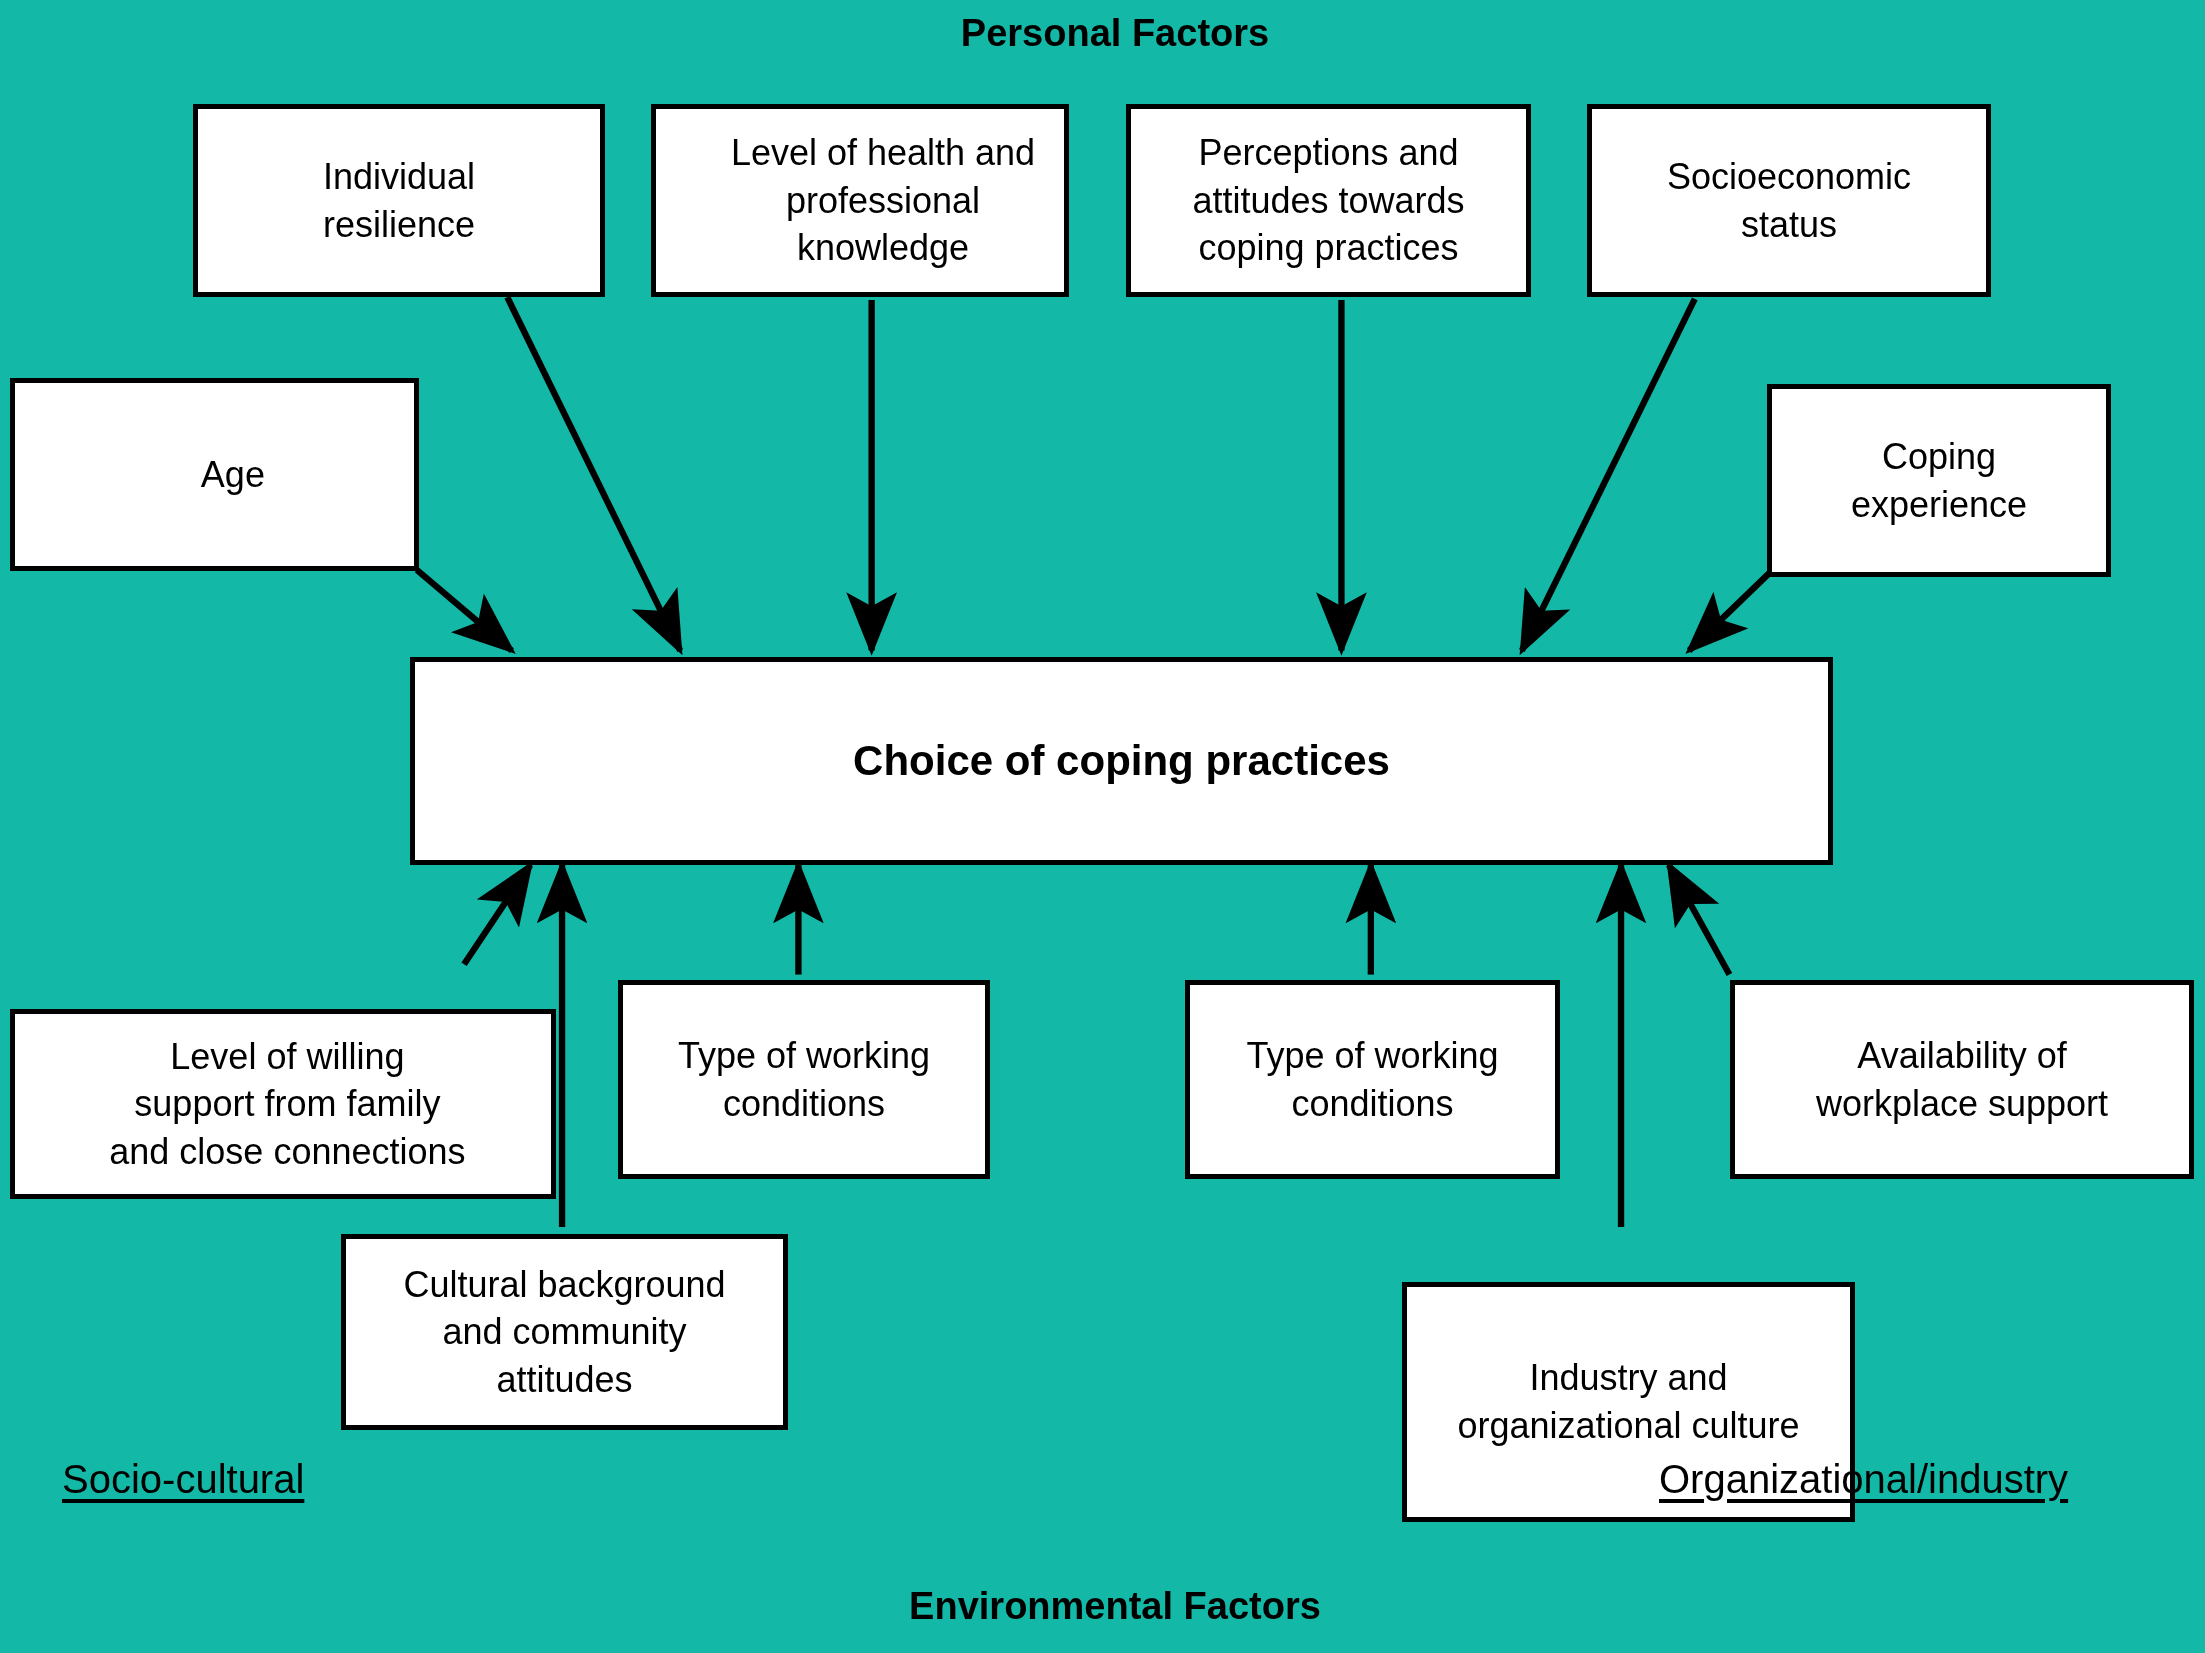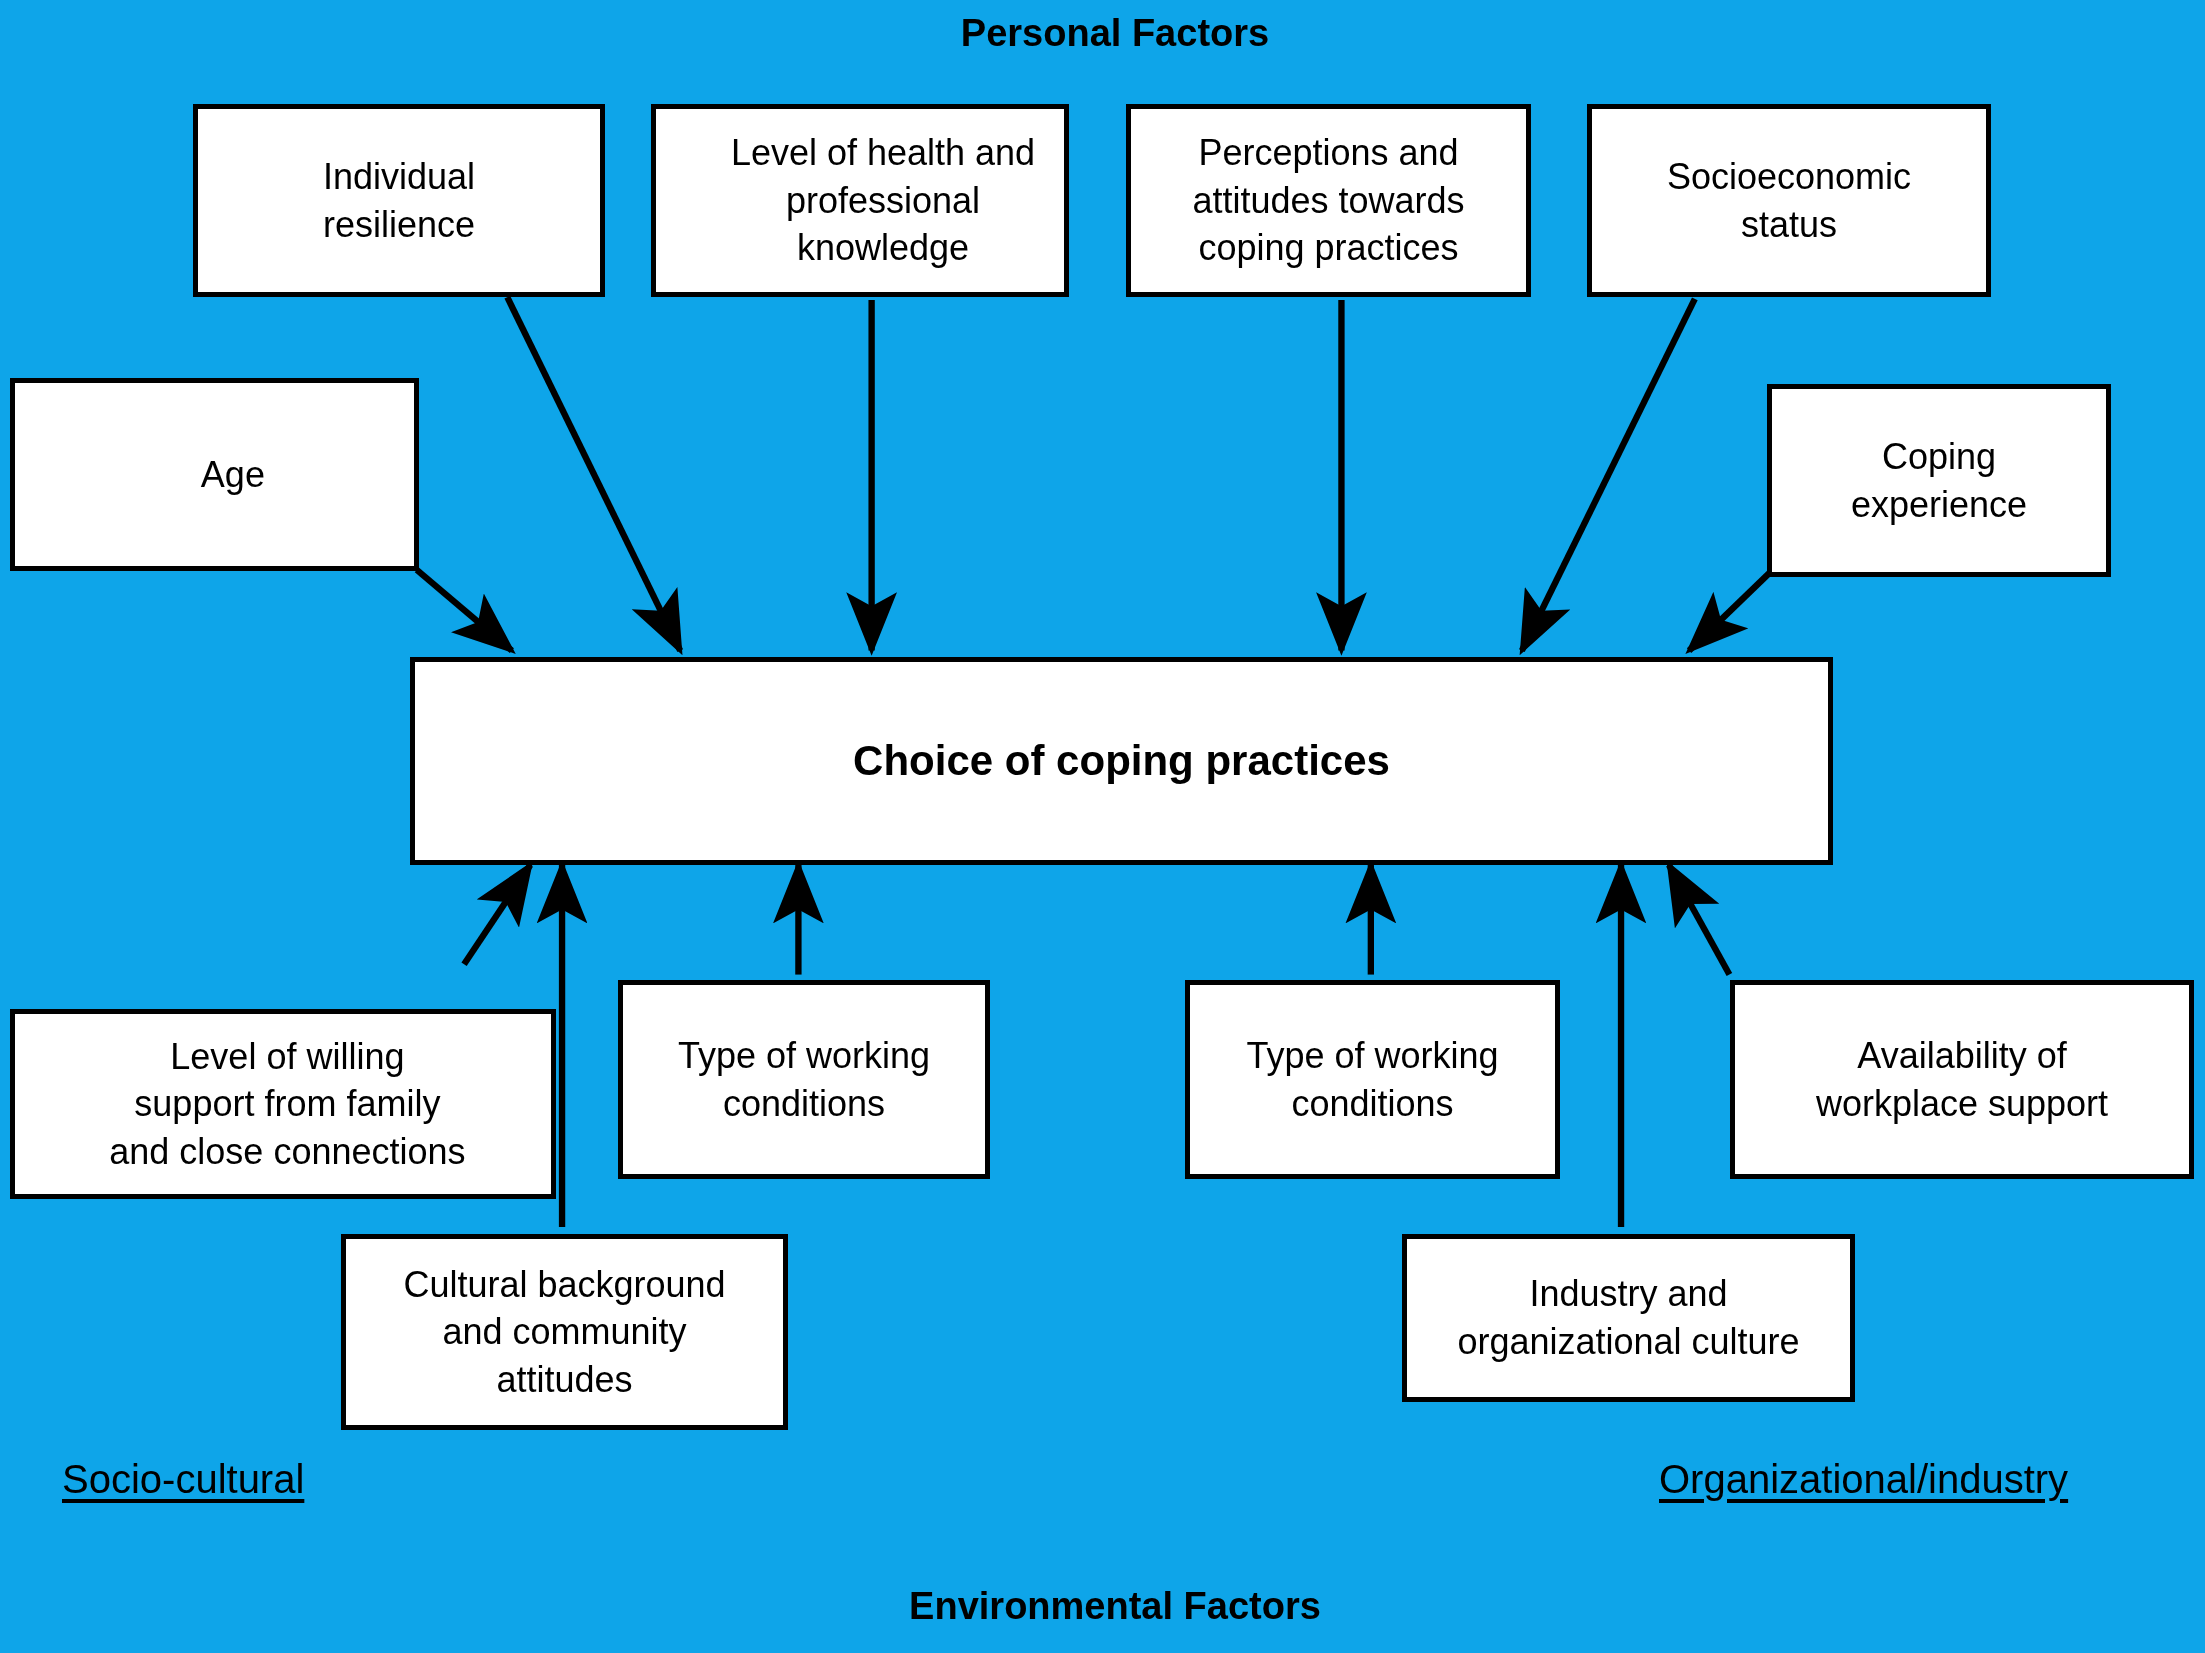--- a/index.html
+++ b/index.html
@@ -7,21 +7,21 @@
     padding: 0;
     background: #ffffff;
   }
   body {
     font-family: "Liberation Sans", sans-serif;
   }
   #stage {
     position: relative;
     width: 2205px;
     height: 1654px;
-    background: #0ea5e9;
+    background: #14b8a6;
     overflow: hidden;
   }
   svg.edges {
     position: absolute;
     left: 0;
     top: 0;
     width: 2205px;
     height: 1654px;
     pointer-events: none;
   }
@@ -161,21 +161,21 @@
     <span class="label">Cultural background
 and community
 attitudes</span>
   </div>
 
   <div class="node" style="left:1185px; top:980px; width:375px; height:199px;">
     <span class="label">Type of working
 conditions</span>
   </div>
 
-  <div class="node" style="left:1402px; top:1234px; width:453px; height:168px;">
+  <div class="node" style="left:1402px; top:1282px; width:453px; height:240px;">
     <span class="label">Industry and
 organizational culture</span>
   </div>
 
   <div class="node" style="left:1730px; top:980px; width:464px; height:199px;">
     <span class="label">Availability of
 workplace support</span>
   </div>
 
   <div class="axis-label" style="left:62px; top:1457px;">Socio-cultural</div>

